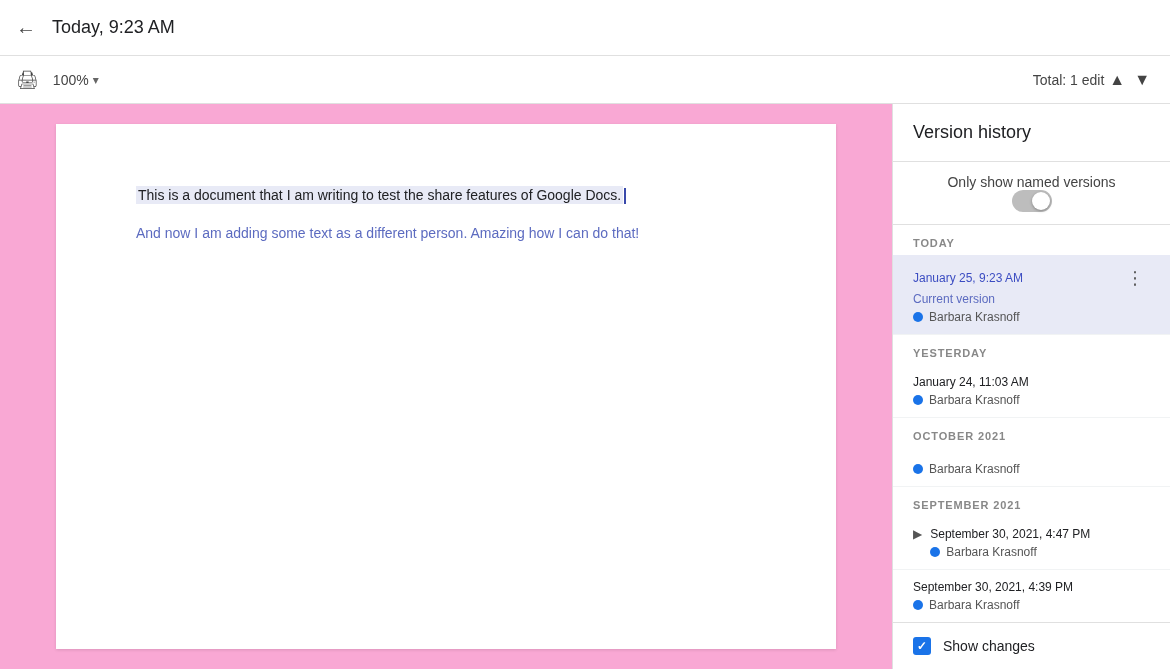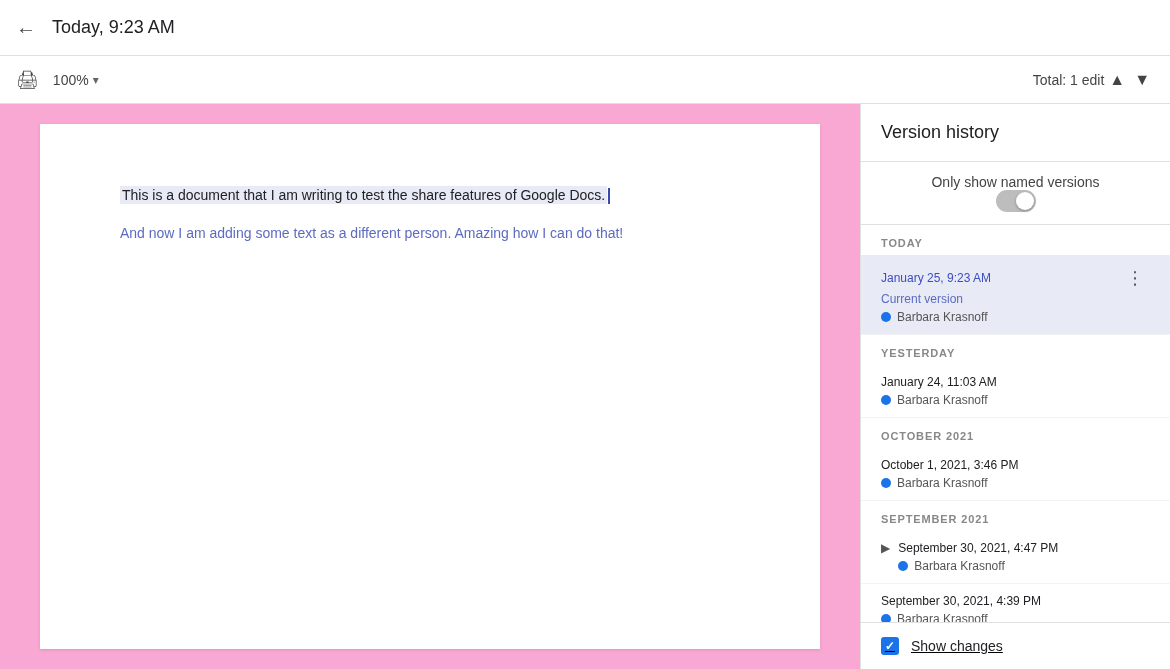--- a/index.html
+++ b/index.html
@@ -124,21 +124,21 @@
     }
     .doc-text-2 {
       font-size: 14px;
       color: #5c6bc0;
       line-height: 1.6;
       margin-top: 16px;
     }
 
     
     .version-panel {
-      width: 310px;
+      width: 278px;
       background: #fff;
       border-left: 1px solid #e0e0e0;
       display: flex;
       flex-direction: column;
       overflow: hidden;
     }
     .version-panel-header {
       padding: 18px 20px;
       border-bottom: 1px solid #e0e0e0;
     }
@@ -260,21 +260,20 @@
     }
 
     
     .show-changes-footer {
       display: flex;
       align-items: center;
       gap: 12px;
       padding: 14px 20px;
       border-top: 1px solid #e0e0e0;
       background: #fff;
-      text-decoration: underline;
     }
     .checkbox-blue {
       width: 18px;
       height: 18px;
       background: #1a73e8;
       border-radius: 3px;
       display: flex;
       align-items: center;
       justify-content: center;
       cursor: pointer;
@@ -356,23 +355,20 @@
           <span class="version-date">January 24, 11:03 AM</span>
         </div>
         <div class="version-user">
           <span class="user-dot"></span>
           <span>Barbara Krasnoff</span>
         </div>
       </div>
 
       <div class="version-group-label">OCTOBER 2021</div>
       <div class="version-item">
-        <div class="version-item-header">
-          <span class="version-date">October 1, 2021, 3:46 PM</span>
-        </div>
         <div class="version-user">
           <span class="user-dot"></span>
           <span>Barbara Krasnoff</span>
         </div>
       </div>
 
       <div class="version-group-label">SEPTEMBER 2021</div>
       <div class="version-item">
         <div class="version-item-with-arrow">
           <span class="version-expand-arrow">▶</span>

